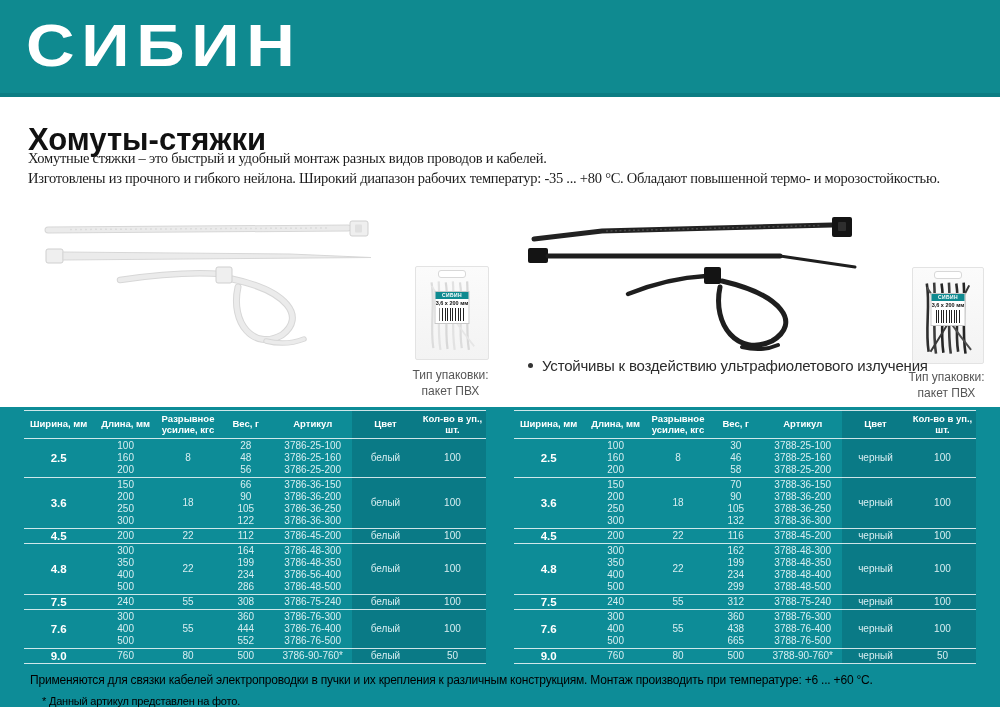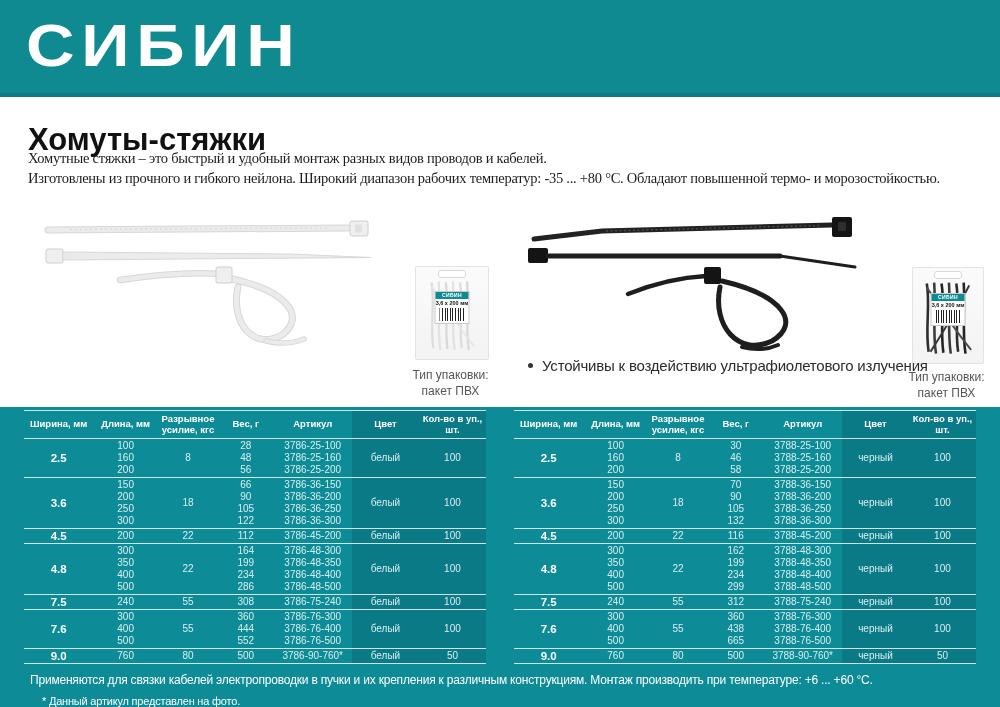--- a/index.html
+++ b/index.html
@@ -57,21 +57,21 @@
       font-size:9.5px;font-weight:bold;line-height:10.5px;}
   .c1{width:15%;} .c2{width:14%;} .c3{width:13%;} .c4{width:12%;}
   .c5{width:17%;} .c6{width:14.5%;} .c7{width:14.5%;}
   .grp{display:flex;position:relative;z-index:1;padding:1px 0;
        border-bottom:1px solid rgba(255,255,255,.8);}
   .col{display:flex;flex-direction:column;justify-content:center;align-items:center;}
   .rline{height:12px;line-height:12px;font-size:10px;color:#d8eef1;}
   .wval{font-size:11.5px;font-weight:bold;color:#ffffff;line-height:12px;}
   .sval{font-size:10px;color:#d8eef1;line-height:12px;}
 
-  .note{position:absolute;color:#ffffff;}
+  .note{position:absolute;color:#000000;}
   .note1{left:30px;top:266px;font-size:12px;letter-spacing:-0.2px;}
   .note2{left:42px;top:288px;font-size:11px;letter-spacing:-0.2px;}
 </style>
 </head>
 <body>
 
 <div class="page">
 
   <header class="banner">
     <div class="logo">СИБИН</div>
@@ -275,21 +275,21 @@
           </div>
           <div class="col c4">
             <div class="rline">164</div>
             <div class="rline">199</div>
             <div class="rline">234</div>
             <div class="rline">286</div>
           </div>
           <div class="col c5">
             <div class="rline">3786-48-300</div>
             <div class="rline">3786-48-350</div>
-            <div class="rline">3786-48-400</div>
+            <div class="rline">3786-56-400</div>
             <div class="rline">3786-48-500</div>
           </div>
           <div class="col c6">
             <div class="sval">белый</div>
           </div>
           <div class="col c7">
             <div class="sval">100</div>
           </div>
         </div>
         <div class="grp">

